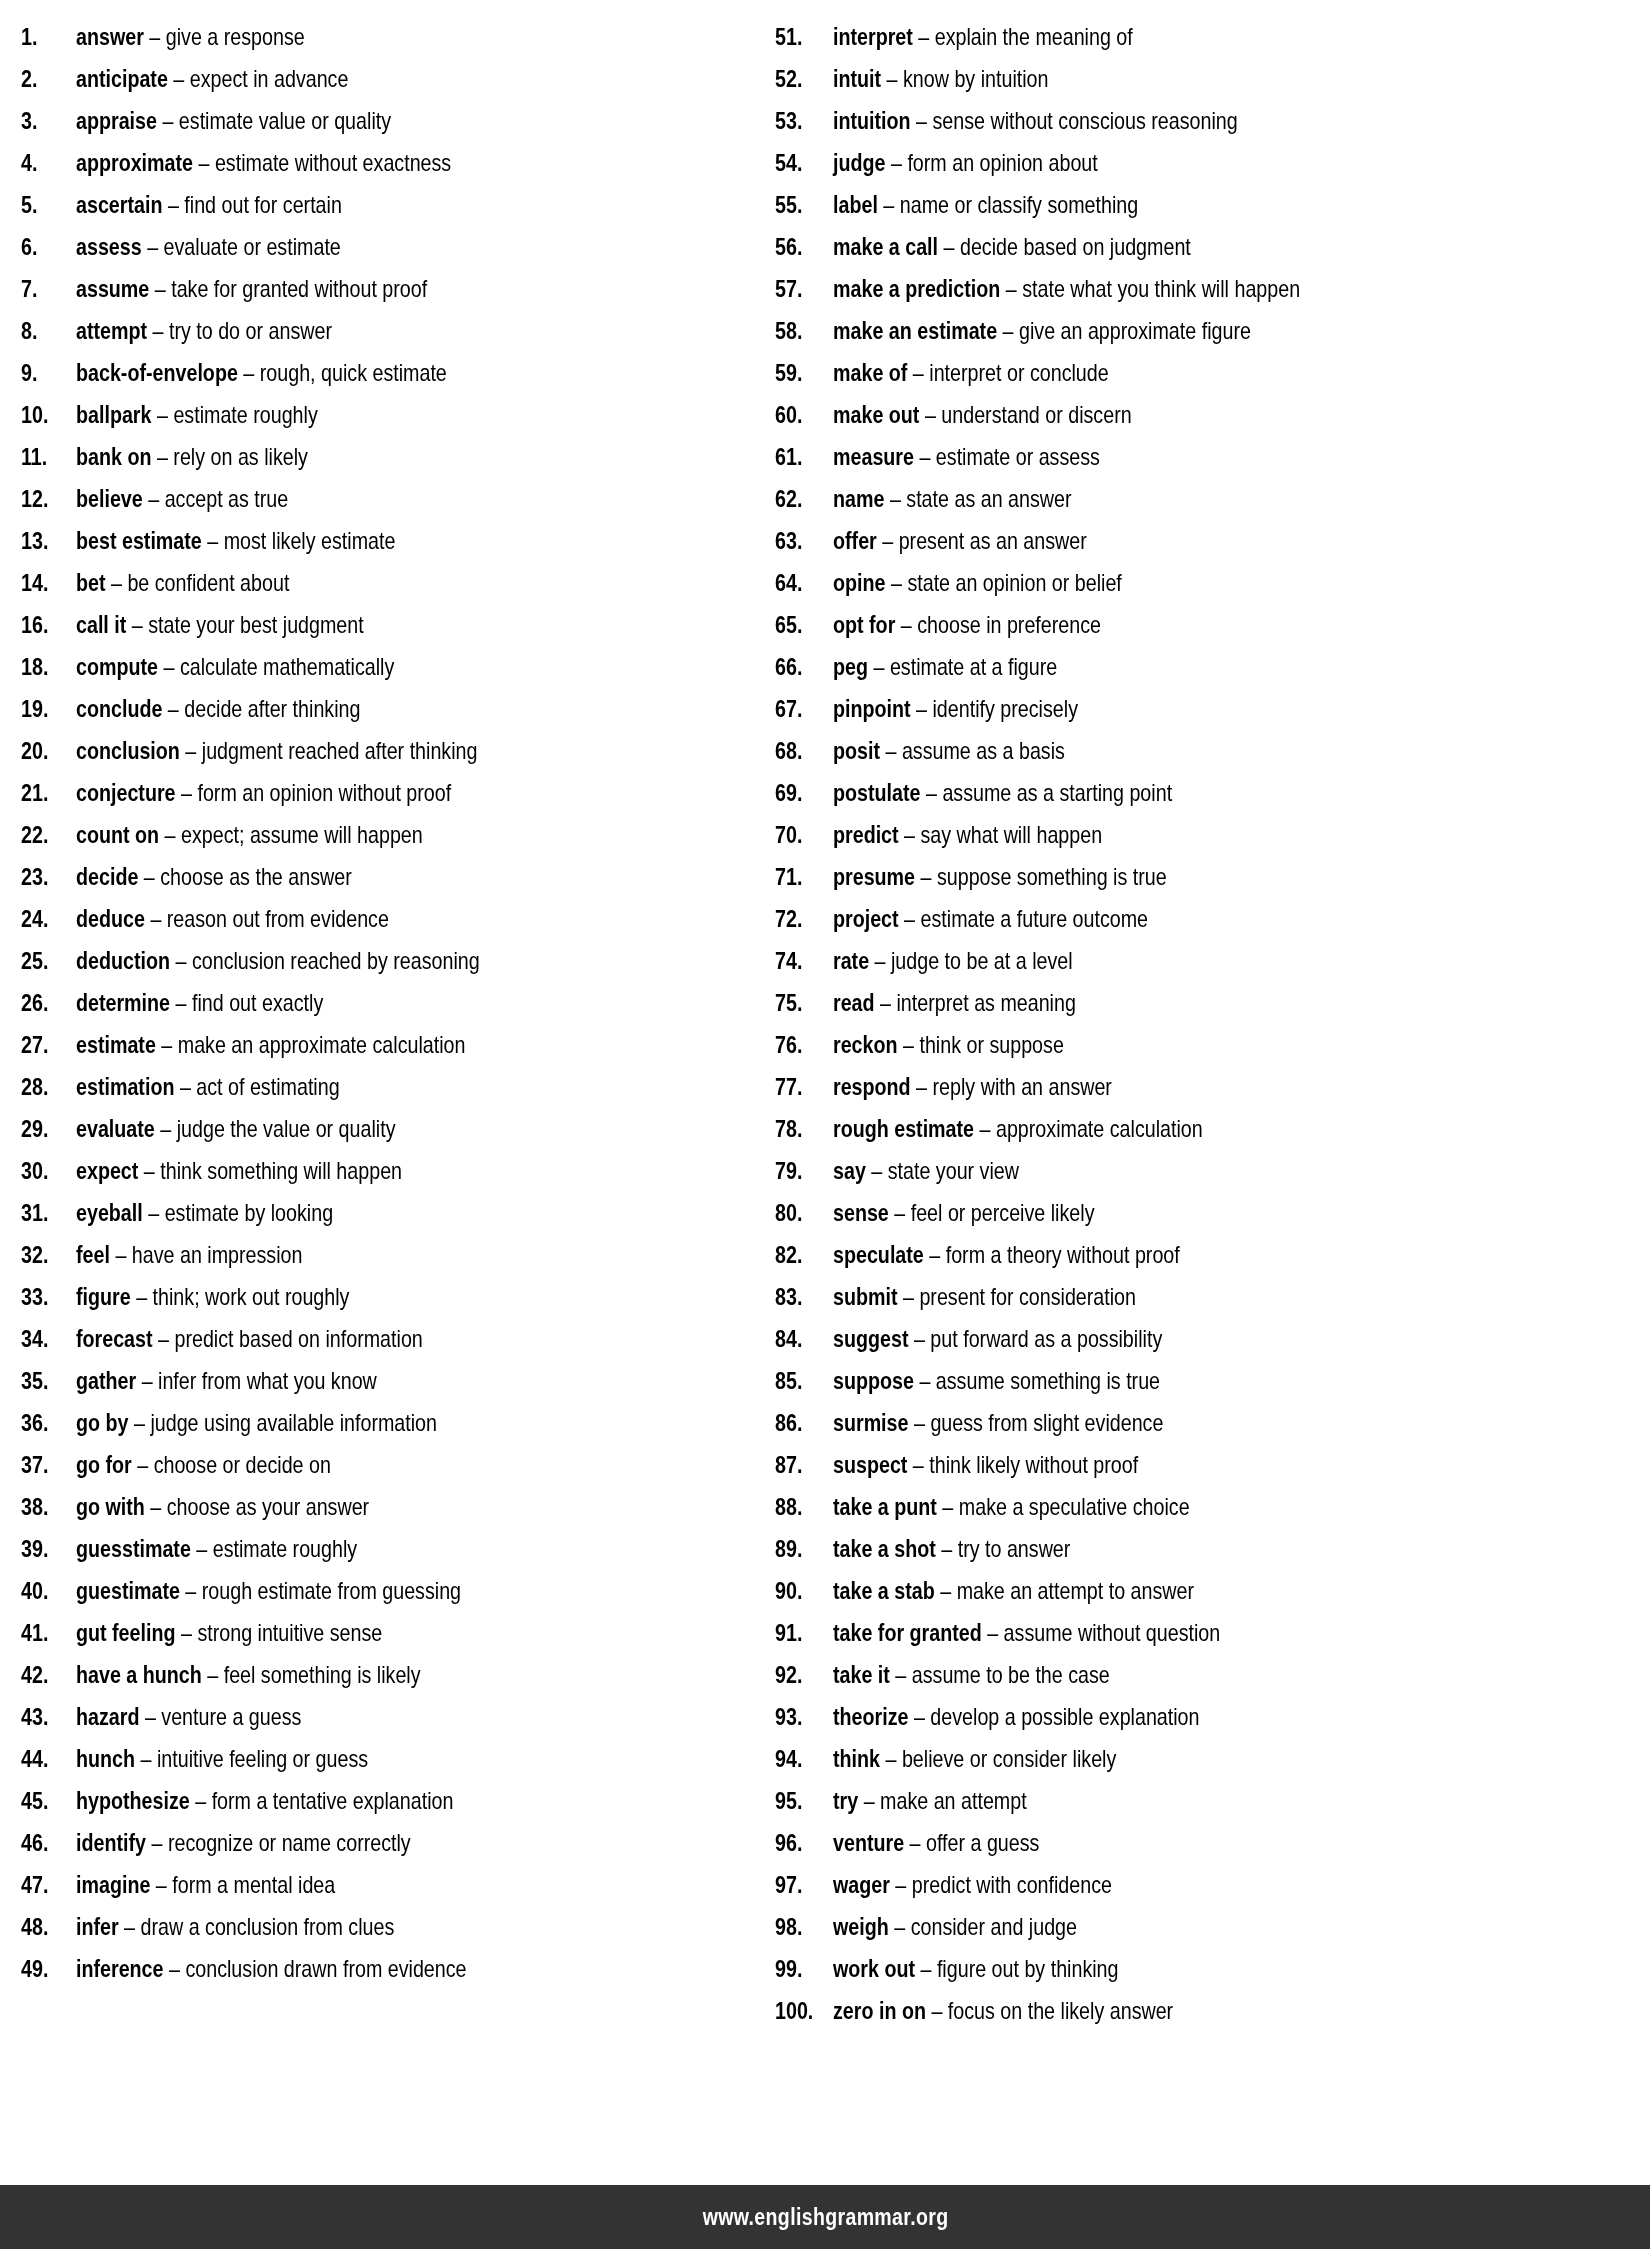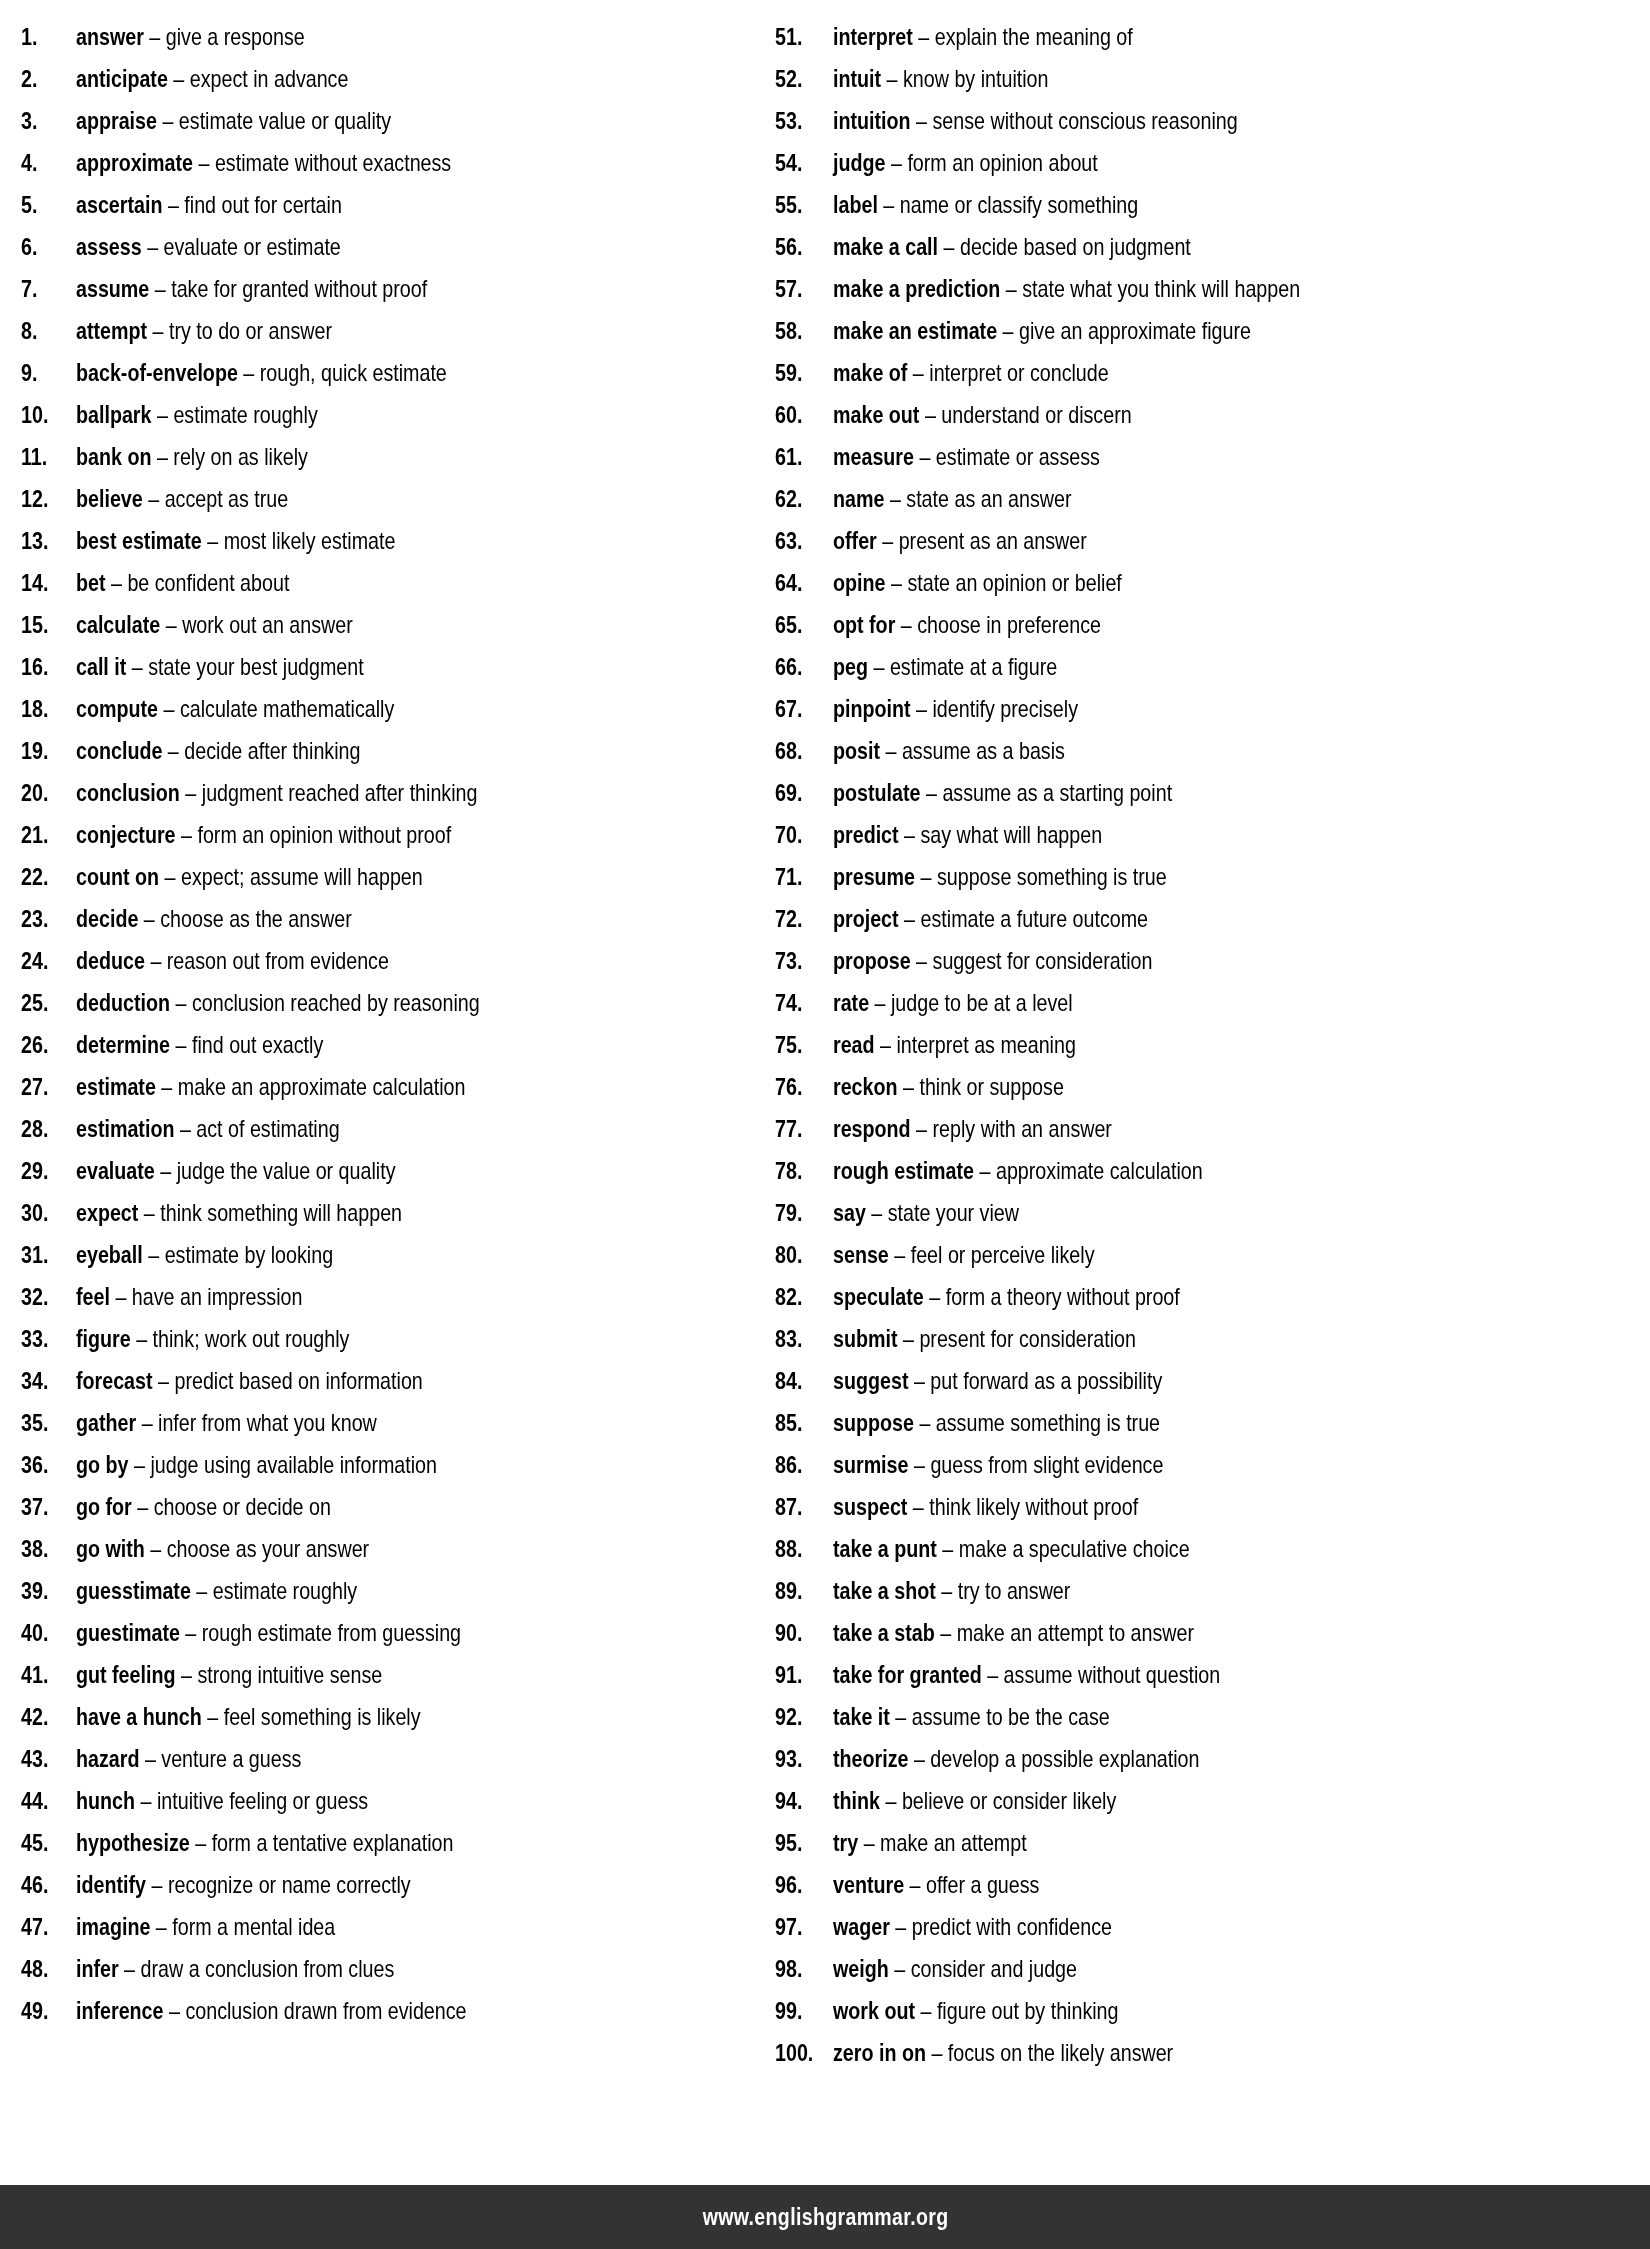--- a/index.html
+++ b/index.html
@@ -165,24 +165,20 @@
         </div>
         <div class="item">
           <span class="num">13.</span>
           <span class="body-txt"><span class="term">best estimate</span> <span class="dash">–</span> <span class="def">most likely estimate</span></span>
         </div>
         <div class="item">
           <span class="num">14.</span>
           <span class="body-txt"><span class="term">bet</span> <span class="dash">–</span> <span class="def">be confident about</span></span>
         </div>
         <div class="item">
-          <span class="num">15.</span>
-          <span class="body-txt"><span class="term">calculate</span> <span class="dash">–</span> <span class="def">work out an answer</span></span>
-        </div>
-        <div class="item">
           <span class="num">16.</span>
           <span class="body-txt"><span class="term">call it</span> <span class="dash">–</span> <span class="def">state your best judgment</span></span>
         </div>
         <div class="item">
           <span class="num">18.</span>
           <span class="body-txt"><span class="term">compute</span> <span class="dash">–</span> <span class="def">calculate mathematically</span></span>
         </div>
         <div class="item">
           <span class="num">19.</span>
           <span class="body-txt"><span class="term">conclude</span> <span class="dash">–</span> <span class="def">decide after thinking</span></span>
@@ -390,24 +386,20 @@
           <span class="num">70.</span>
           <span class="body-txt"><span class="term">predict</span> <span class="dash">–</span> <span class="def">say what will happen</span></span>
         </div>
         <div class="item">
           <span class="num">71.</span>
           <span class="body-txt"><span class="term">presume</span> <span class="dash">–</span> <span class="def">suppose something is true</span></span>
         </div>
         <div class="item">
           <span class="num">72.</span>
           <span class="body-txt"><span class="term">project</span> <span class="dash">–</span> <span class="def">estimate a future outcome</span></span>
-        </div>
-        <div class="item">
-          <span class="num">73.</span>
-          <span class="body-txt"><span class="term">propose</span> <span class="dash">–</span> <span class="def">suggest for consideration</span></span>
         </div>
         <div class="item">
           <span class="num">74.</span>
           <span class="body-txt"><span class="term">rate</span> <span class="dash">–</span> <span class="def">judge to be at a level</span></span>
         </div>
         <div class="item">
           <span class="num">75.</span>
           <span class="body-txt"><span class="term">read</span> <span class="dash">–</span> <span class="def">interpret as meaning</span></span>
         </div>
         <div class="item">

